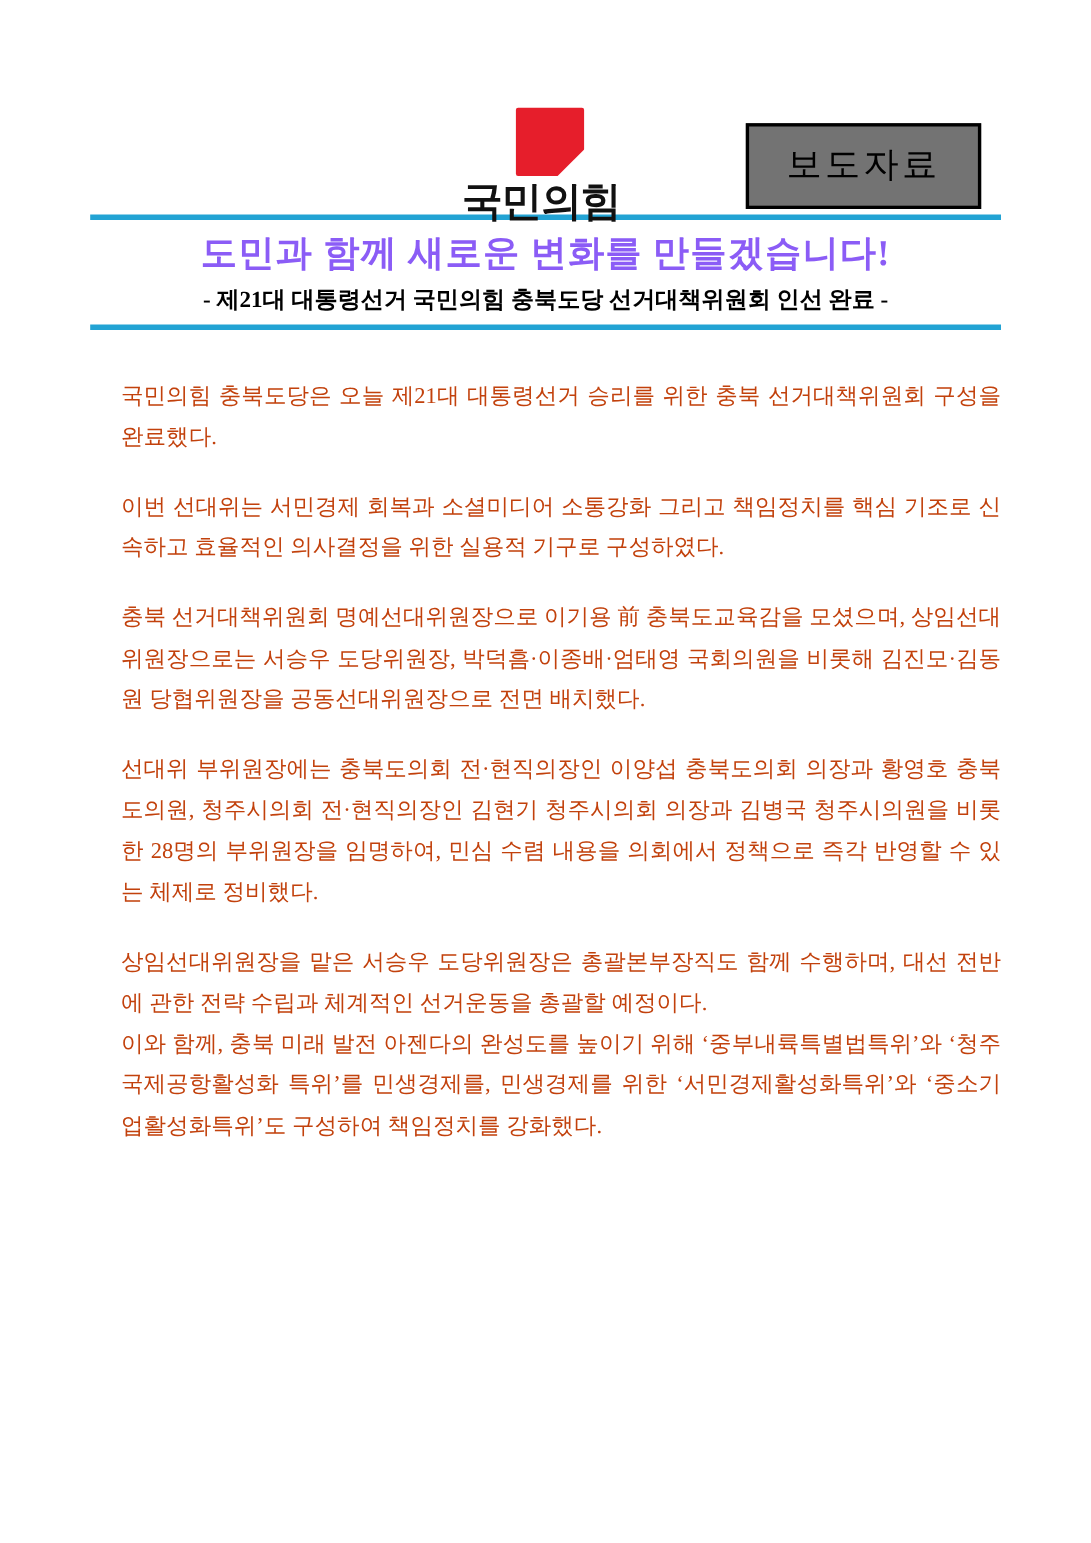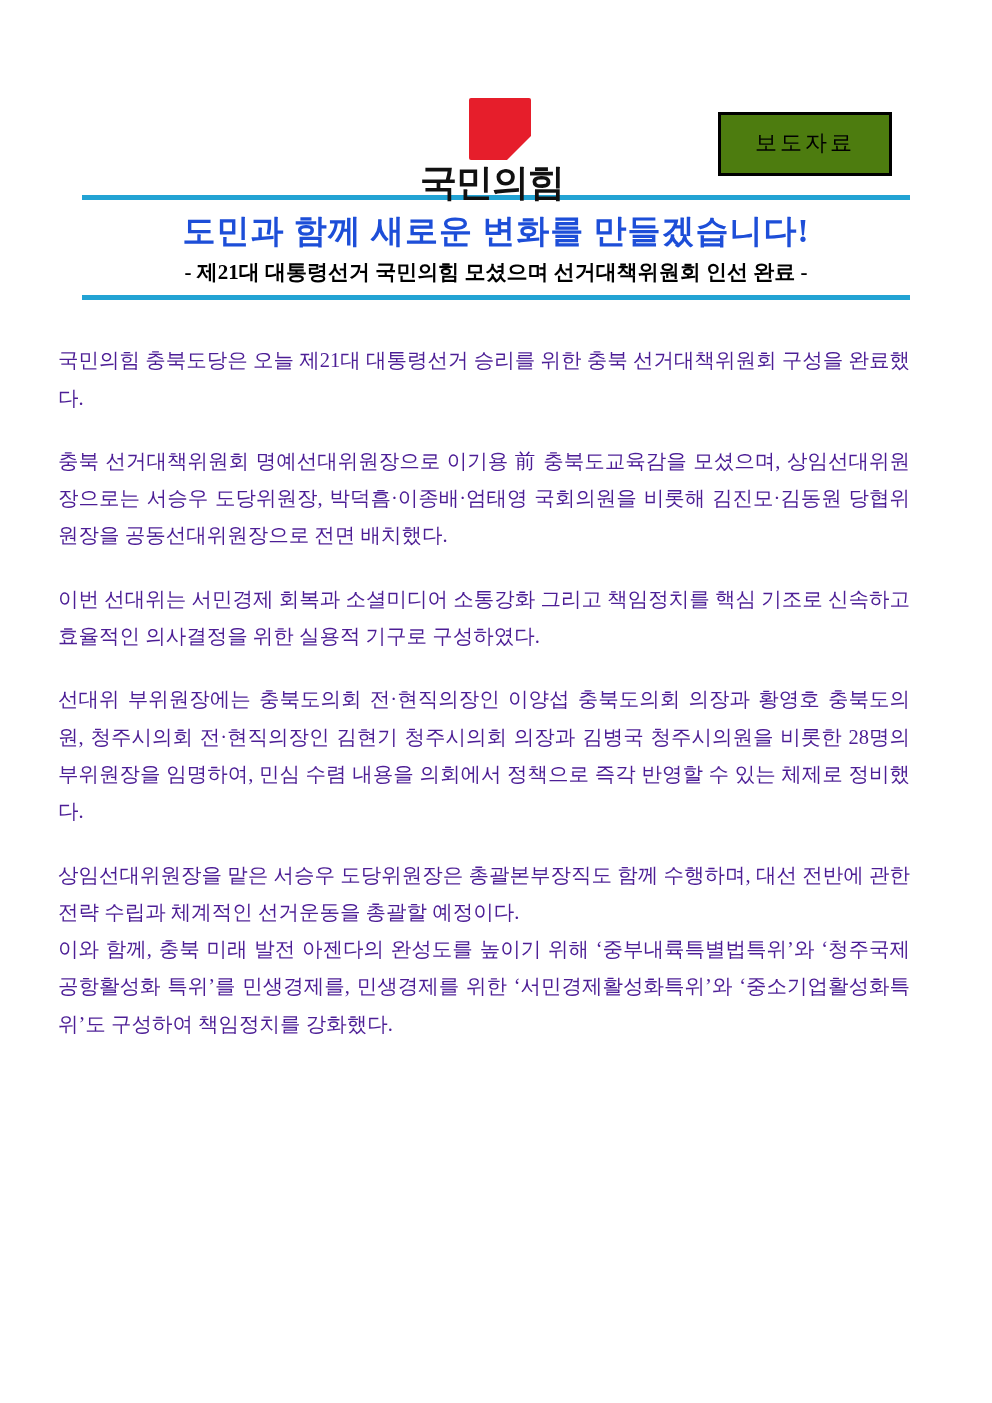--- a/index.html
+++ b/index.html
@@ -63,56 +63,56 @@
     color: #111111;
     line-height: 1.05;
   }
 
   .press-badge {
     position: absolute;
     right: 100px;
     top: 112px;
     border: 3px solid #000000;
     padding: 13px 34px 15px 34px;
-    font-size: 22px;
+    font-size: 32px;
     letter-spacing: 3px;
     font-family: "Liberation Serif", "DejaVu Serif", serif;
     color: #000;
-    background: #4d7c0f;
+    background: #737373;
   }
 
   
   .title-band {
     margin: 0 82px;
     border-top: 5px solid #22a3d4;
     border-bottom: 5px solid #22a3d4;
     padding: 11px 0 9px 0;
     text-align: center;
   }
   .title-main {
     font-size: 33px;
     font-weight: bold;
     letter-spacing: 1px;
-    color: #1d4ed8;
+    color: #8b5cf6;
     line-height: 1.25;
   }
   .title-sub {
     margin-top: 6px;
     font-size: 21px;
     font-weight: bold;
     letter-spacing: 0px;
     color: #000;
   }
 
   
   .body-copy {
-    margin: 42px 82px 0 58px;
+    margin: 42px 82px 0 110px;
     font-size: 20.5px;
     line-height: 1.82;
-    color: #4c1d95;
+    color: #c2410c;
     text-align: justify;
     text-justify: inter-word;
   }
   .body-copy p {
     margin: 0 0 26px 0;
     text-align: justify;
   }
   .body-copy p.tight {
     margin-bottom: 0;
   }
@@ -131,25 +131,25 @@
       <div class="logo-mark"></div>
       <div class="logo-text">국민의힘</div>
     </div>
 
     <div class="press-badge">보도자료</div>
 
   </div>
 
   <div class="title-band">
     <div class="title-main">도민과 함께 새로운 변화를 만들겠습니다!</div>
-    <div class="title-sub">- 제21대 대통령선거 국민의힘 모셨으며 선거대책위원회 인선 완료 -</div>
+    <div class="title-sub">- 제21대 대통령선거 국민의힘 충북도당 선거대책위원회 인선 완료 -</div>
   </div>
 
   <div class="body-copy">
     <p>국민의힘 충북도당은 오늘 제21대 대통령선거 승리를 위한 충북 선거대책위원회 구성을 완료했다.</p>
+    <p>이번 선대위는 서민경제 회복과 소셜미디어 소통강화 그리고 책임정치를 핵심 기조로 신속하고 효율적인 의사결정을 위한 실용적 기구로 구성하였다.</p>
     <p>충북 선거대책위원회 명예선대위원장으로 이기용 前 충북도교육감을 모셨으며, 상임선대위원장으로는 서승우 도당위원장, 박덕흠·이종배·엄태영 국회의원을 비롯해 김진모·김동원 당협위원장을 공동선대위원장으로 전면 배치했다.</p>
-    <p>이번 선대위는 서민경제 회복과 소셜미디어 소통강화 그리고 책임정치를 핵심 기조로 신속하고 효율적인 의사결정을 위한 실용적 기구로 구성하였다.</p>
     <p>선대위 부위원장에는 충북도의회 전·현직의장인 이양섭 충북도의회 의장과 황영호 충북도의원, 청주시의회 전·현직의장인 김현기 청주시의회 의장과 김병국 청주시의원을 비롯한 28명의 부위원장을 임명하여, 민심 수렴 내용을 의회에서 정책으로 즉각 반영할 수 있는 체제로 정비했다.</p>
     <p class="tight">상임선대위원장을 맡은 서승우 도당위원장은 총괄본부장직도 함께 수행하며, 대선 전반에 관한 전략 수립과 체계적인 선거운동을 총괄할 예정이다.</p>
     <p>이와 함께, 충북 미래 발전 아젠다의 완성도를 높이기 위해 ‘중부내륙특별법특위’와 ‘청주국제공항활성화 특위’를 민생경제를, 민생경제를 위한 ‘서민경제활성화특위’와 ‘중소기업활성화특위’도 구성하여 책임정치를 강화했다.</p>
   </div>
 
 </div>
 
 </body></html>

